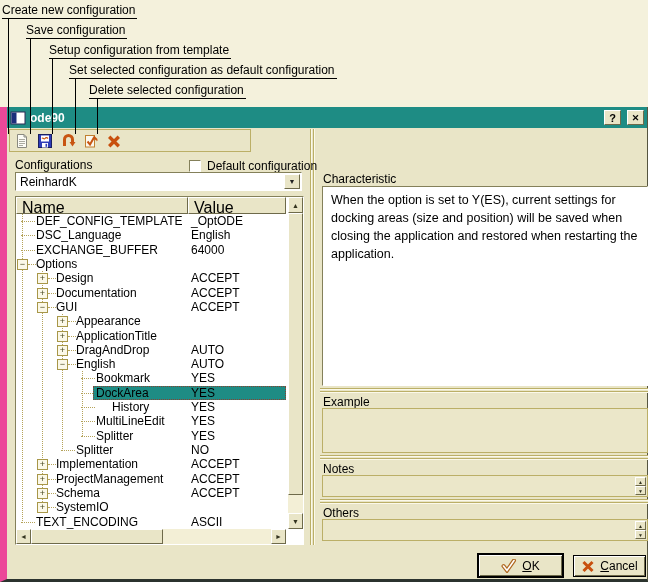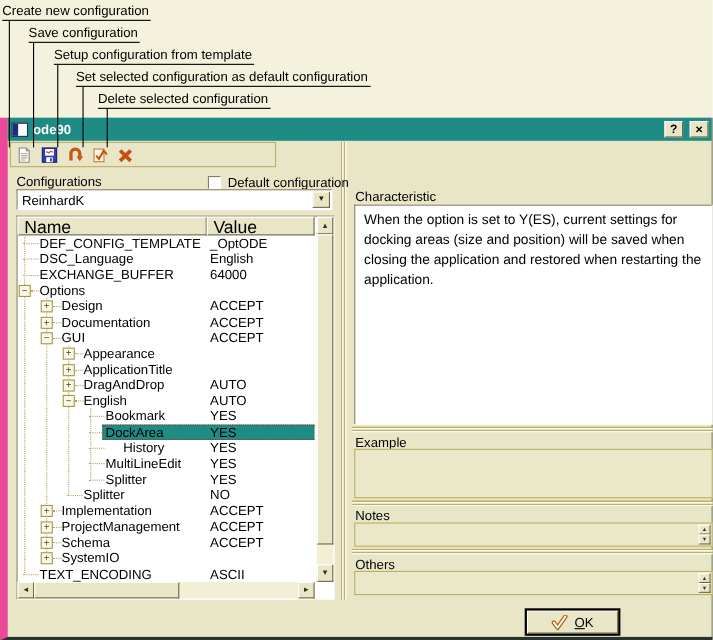--- a/index.html
+++ b/index.html
@@ -406,15 +406,21 @@
       </span>
     </div>
 
     <div class="btn" id="ok-btn">
       <svg width="16" height="14" viewBox="0 0 16 14">
         <path d="M2.5 7 L6 11.5 L13 1.5" fill="none" stroke="#B06820" stroke-width="4" stroke-linecap="round"></path>
         <path d="M2.5 7 L6 11.5 L13 1.5" fill="none" stroke="#FFFFFF" stroke-width="1.6" stroke-linecap="round"></path>
       </svg>
       <span><u>O</u>K</span>
     </div>
+    <div class="btn" id="cancel-btn">
+      <svg width="14" height="14" viewBox="0 0 14 14">
+        <path d="M2.5 3 L11.5 12 M11.5 3 L2.5 12" fill="none" stroke="#C8500E" stroke-width="3"></path>
+      </svg>
+      <span><u>C</u>ancel</span>
+    </div>
 
   </div>
 </div>
 
 </body></html>

